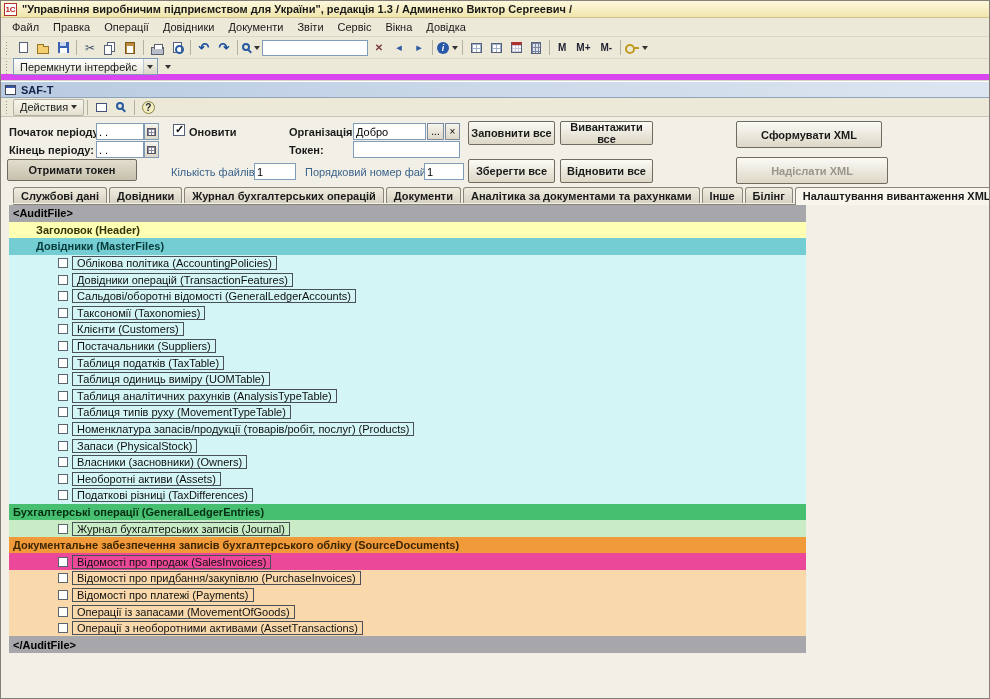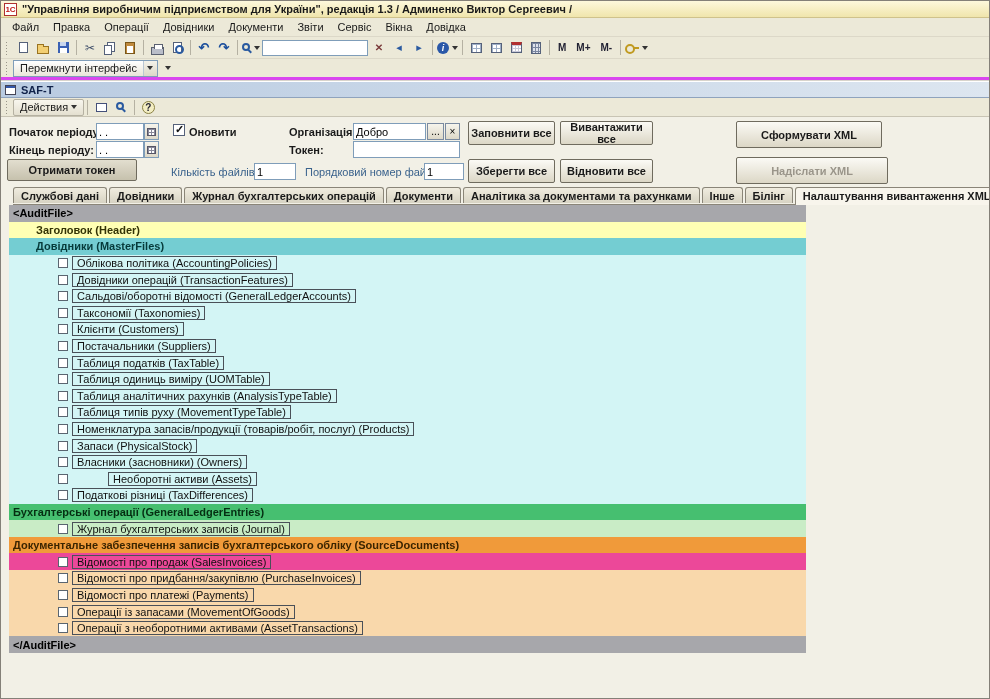--- a/index.html
+++ b/index.html
@@ -16,21 +16,21 @@
   .app-logo { width:13px; height:13px; background:#fff; border:1px solid #b03030; color:#c01818;
     font-size:8px; font-weight:bold; display:flex; align-items:center; justify-content:center; flex:none; }
   .title-text { font-weight:bold; font-size:11px; white-space:nowrap; }
   
   .menubar { position:absolute; left:0; top:17px; width:100%; height:19px; background:#ece9d8;
     display:flex; align-items:center; padding-left:4px; border-bottom:1px solid #dcd8c8; }
   .menu-item { padding:2px 7px; cursor:default; }
   
   .toolbar { position:absolute; left:0; width:100%; background:#ece9d8; display:flex; align-items:center; padding-left:3px; }
   #tb-main { top:36px; height:22px; border-bottom:1px solid #dcd8c8; }
-  #tb-interface { top:58px; height:21px; border-bottom:3px solid #d946ef; }
+  #tb-interface { top:58px; height:21px; border-bottom:6px solid #d946ef; }
   .grip { width:4px; height:14px; margin:0 4px 0 1px;
     background-image:radial-gradient(#9a968a 1px, transparent 1px); background-size:3px 3px; }
   .sep { width:1px; height:15px; background:#b5b1a2; margin:0 3px; flex:none; }
   .tbtn { min-width:20px; height:18px; display:inline-flex; align-items:center; justify-content:center;
     gap:3px; border:1px solid transparent; border-radius:2px; flex:none; cursor:default; }
   .tbtn.mem { min-width:0; padding:0 4px; font-weight:bold; font-size:10px; color:#223; }
   .tbtn.tdd { min-width:0; padding:0 6px; height:17px; border:1px solid #b5b1a2;
     background:linear-gradient(#f8f6ee,#e4e0d0); font-size:11px; }
   .tb-input { width:106px; height:16px; border:1px solid #7f9db9; font-size:11px; padding:0 2px;
     font-family:inherit; background:#fff; margin:0 1px; }
@@ -373,21 +373,21 @@
           <span class="tlabel-box">Номенклатура запасів/продукції (товарів/робіт, послуг) (Products)</span>
         </div>
         <div class="trow ind2" style="background: rgb(211, 245, 245); color: rgb(16, 16, 16);">
           <span class="cb2"></span>
           <span class="tlabel-box">Запаси (PhysicalStock)</span>
         </div>
         <div class="trow ind2" style="background: rgb(211, 245, 245); color: rgb(16, 16, 16);">
           <span class="cb2"></span>
           <span class="tlabel-box">Власники (засновники) (Owners)</span>
         </div>
-        <div class="trow ind2" style="background: rgb(211, 245, 245); color: rgb(16, 16, 16); gap: 36px;">
+        <div class="trow ind2" style="background: rgb(211, 245, 245); color: rgb(16, 16, 16);">
           <span class="cb2"></span>
           <span class="tlabel-box">Необоротні активи (Assets)</span>
         </div>
         <div class="trow ind2" style="background: rgb(211, 245, 245); color: rgb(16, 16, 16);">
           <span class="cb2"></span>
           <span class="tlabel-box">Податкові різниці (TaxDifferences)</span>
         </div>
         <div class="trow ind0 bold" style="background: rgb(70, 191, 112); color: rgb(5, 46, 18);">
           <span>Бухгалтерські операції (GeneralLedgerEntries)</span>
         </div>

